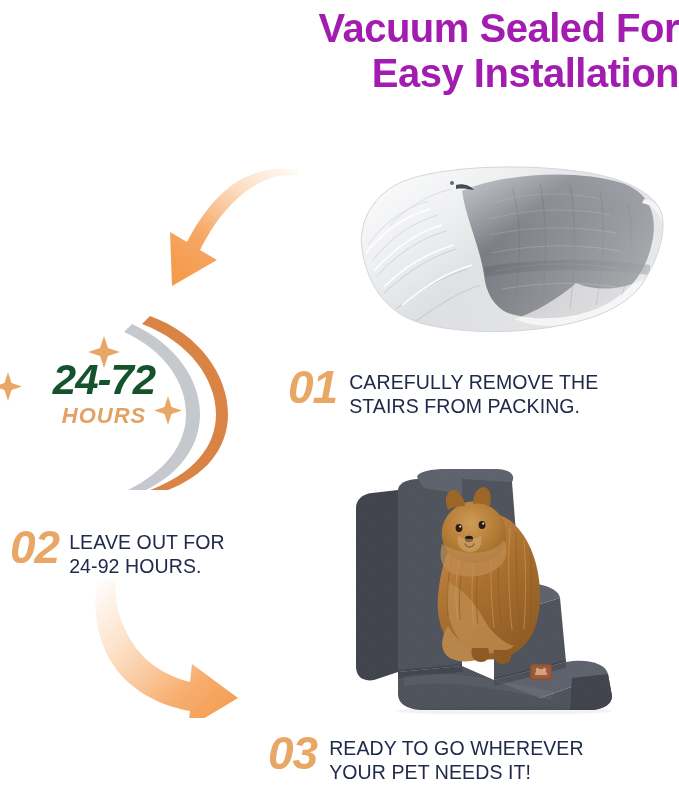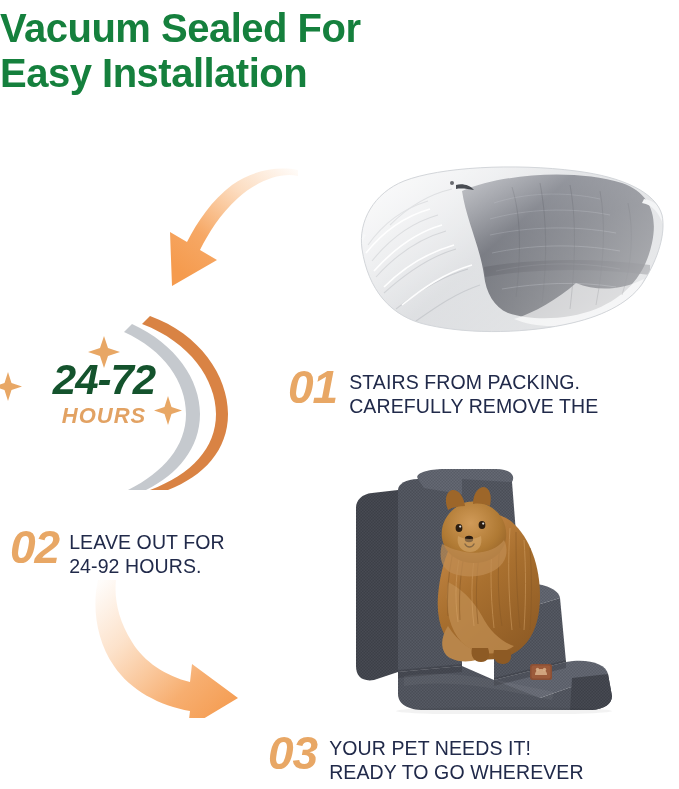--- a/index.html
+++ b/index.html
@@ -19,22 +19,22 @@
     overflow: hidden;
     background: #ffffff;
   }
 
   
   .title-block {
     position: absolute;
     left: 0;
     top: 6px;
     width: 679px;
-    text-align: left;
-    color: #15803d;
+    text-align: right;
+    color: #a21caf;
     font-weight: bold;
     font-size: 40px;
     line-height: 45px;
     letter-spacing: -0.5px;
   }
   .title-line { display: block; }
 
   
   .badge {
     position: absolute;
@@ -255,22 +255,22 @@
     </svg>
     <div class="badge-text">
       <span class="badge-num">24-72</span>
       <span class="badge-unit">HOURS</span>
     </div>
   </div>
 
   <div class="step" id="step-01">
     <div class="step-num">01</div>
     <div class="step-text">
+      <span>CAREFULLY REMOVE THE</span>
       <span>STAIRS FROM PACKING.</span>
-      <span>CAREFULLY REMOVE THE</span>
     </div>
   </div>
 
   <div class="step" id="step-02">
     <div class="step-num">02</div>
     <div class="step-text">
       <span>LEAVE OUT FOR</span>
       <span>24-92 HOURS.</span>
     </div>
   </div>
@@ -404,18 +404,18 @@
         <path d="M114 70 C112 80 118 86 126 86 C134 86 139 80 137 70 C130 74 121 74 114 70 Z" fill="#d9ab70" opacity="0.55"></path>
       </g>
 
       <ellipse cx="160" cy="245" rx="108" ry="4" fill="#000000" opacity="0.05"></ellipse>
     </svg>
   </div>
 
   <div class="step" id="step-03">
     <div class="step-num">03</div>
     <div class="step-text">
+      <span>READY TO GO WHEREVER</span>
       <span>YOUR PET NEEDS IT!</span>
-      <span>READY TO GO WHEREVER</span>
     </div>
   </div>
 
 </div>
 
 </body></html>

